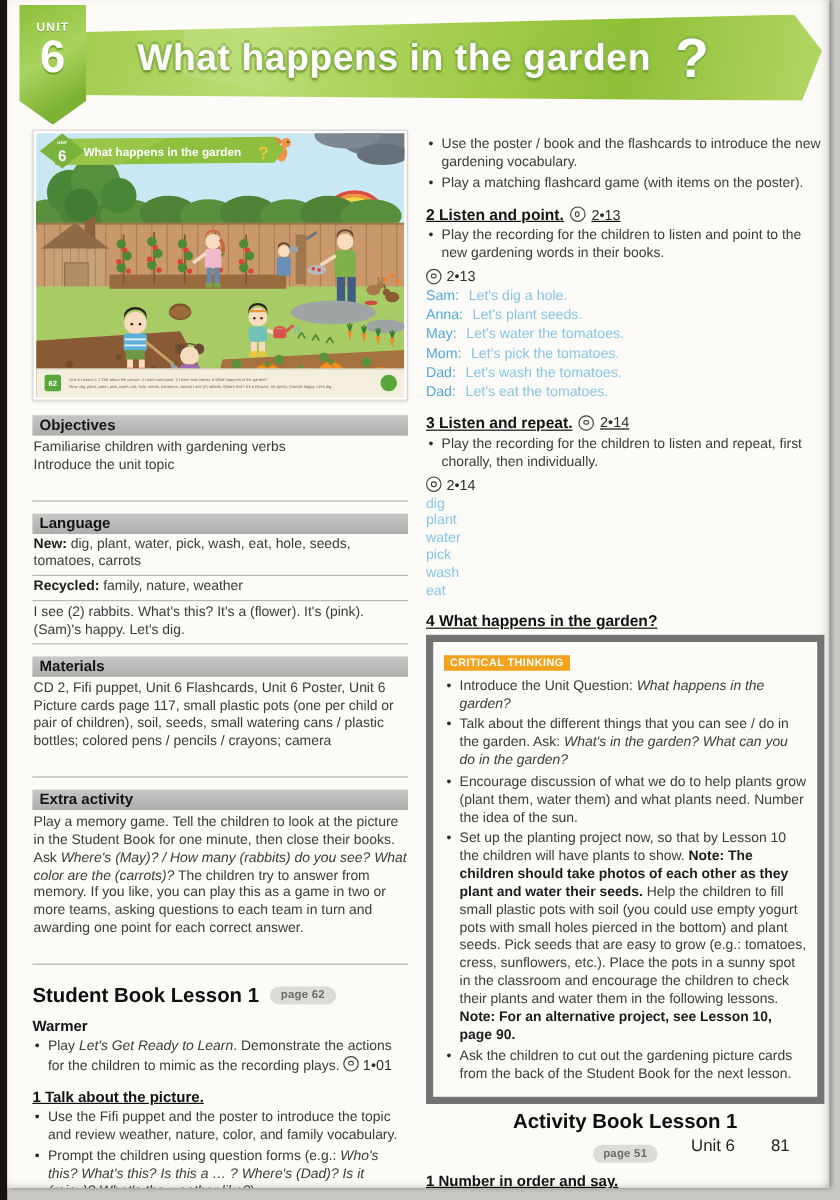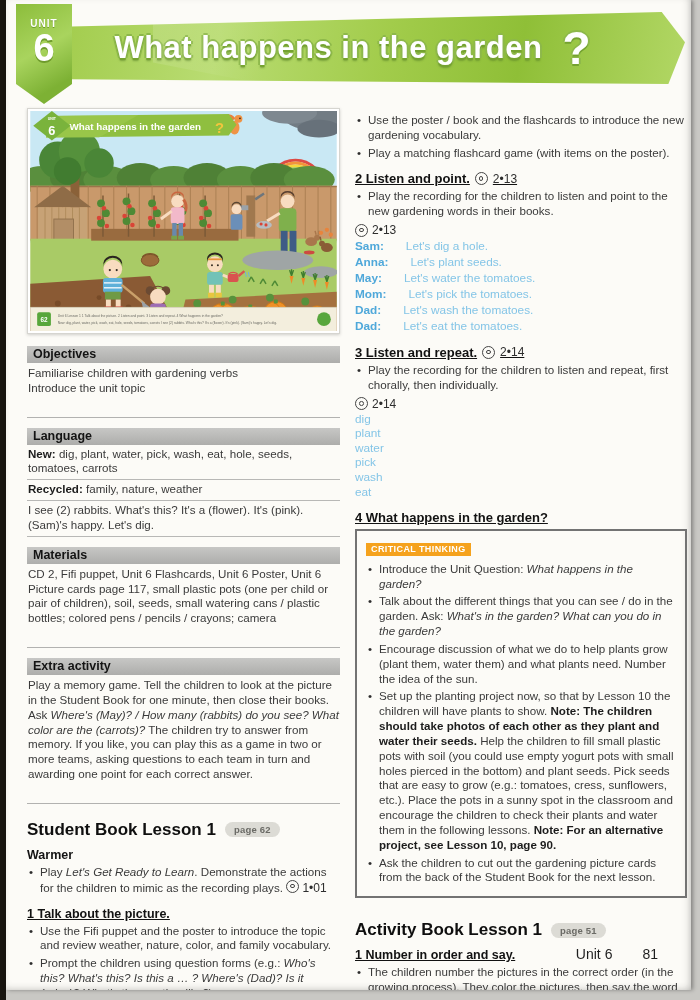--- a/index.html
+++ b/index.html
@@ -51,25 +51,25 @@
   .subhead{font-size:12.5px;font-weight:bold;color:#141414;margin:4px 0 3px;}
   .numhead{display:flex;align-items:center;gap:5px;font-size:13px;font-weight:bold;color:#121212;margin:11px 0 3px;text-decoration:underline;}
   .bitem{position:relative;padding-left:13px;font-size:11.6px;line-height:1.28;color:#3a3a3a;margin:3px 0;}
   .bitem::before{content:'•';position:absolute;left:2px;top:0;color:#2c2c2c;}
   .cd-icon{display:inline-block;width:11px;height:11px;border:1.3px solid #454545;border-radius:50%;position:relative;vertical-align:-1.5px;flex:none;}
   .cd-icon::after{content:'';position:absolute;left:3px;top:3px;width:2.6px;height:2.6px;border:1px solid #454545;border-radius:50%;}
   .track{font-size:12px;font-weight:normal;color:#2e2e2e;}
   .audio-line{display:flex;align-items:center;gap:4px;margin:4px 0 1px;}
   .script{margin:1px 0 9px;}
   .srow{font-size:11.8px;line-height:1.24;margin:1.5px 0;}
-  .speaker{color:#4fa8da;font-weight:bold;margin-right:22px;}
+  .speaker{color:#4fa8da;font-weight:normal;margin-right:8px;}
   .sline{color:#84c5e7;}
   .wordlist{margin:1px 0 9px;}
   .wordlist div{color:#84c5e7;font-size:11.8px;line-height:1.24;}
-  .critbox{border:2px solid #737373;padding:7px 9px 8px;margin:4px 0 2px;}
+  .critbox{border:6px solid #737373;padding:7px 9px 8px;margin:4px 0 2px;}
   .crit-tag{display:inline-block;background:#f5a21d;color:#fff;font-size:9px;font-weight:bold;letter-spacing:.4px;padding:1.5px 5px;margin-bottom:3px;}
   .pgfooter{position:absolute;right:33px;bottom:28px;display:flex;gap:30px;font-size:14px;font-weight:normal;color:#1e1e1e;}
 </style>
 </head>
 <body>
 
 <div class="scan">
   <div class="edge-left"></div>
   <div class="page">
 
@@ -502,21 +502,21 @@
         </div>
         <div class="critbox">
           <span class="crit-tag">CRITICAL THINKING</span>
           <div class="bitem"><span>Introduce the Unit Question: </span><span class="seg-i">What happens in the garden?</span></div>
           <div class="bitem"><span>Talk about the different things that you can see / do in the garden. Ask: </span><span class="seg-i">What's in the garden? What can you do in the garden?</span></div>
           <div class="bitem"><span>Encourage discussion of what we do to help plants grow (plant them, water them) and what plants need. Number the idea of the sun.</span></div>
           <div class="bitem"><span>Set up the planting project now, so that by Lesson 10 the children will have plants to show. </span><span class="seg-b">Note: The children should take photos of each other as they plant and water their seeds. </span><span>Help the children to fill small plastic pots with soil (you could use empty yogurt pots with small holes pierced in the bottom) and plant seeds. Pick seeds that are easy to grow (e.g.: tomatoes, cress, sunflowers, etc.). Place the pots in a sunny spot in the classroom and encourage the children to check their plants and water them in the following lessons. </span><span class="seg-b">Note: For an alternative project, see Lesson 10, page 90.</span></div>
           <div class="bitem"><span>Ask the children to cut out the gardening picture cards from the back of the Student Book for the next lesson.</span></div>
         </div>
 
-        <div class="lesson-head" style="margin-top:22px;">
+        <div class="lesson-head" style="margin-top:5px;flex-direction:column;">
           <span>Activity Book Lesson 1</span>
           <span class="pagebadge">page 51</span>
         </div>
         <div class="numhead" style="margin-top:4px;font-size:12.5px;">
           <span>1 Number in order and say.</span>
         </div>
         <div class="bitem">The children number the pictures in the correct order (in the growing process). They color the pictures, then say the word for each picture.</div>
       </div>
     </div>
 

